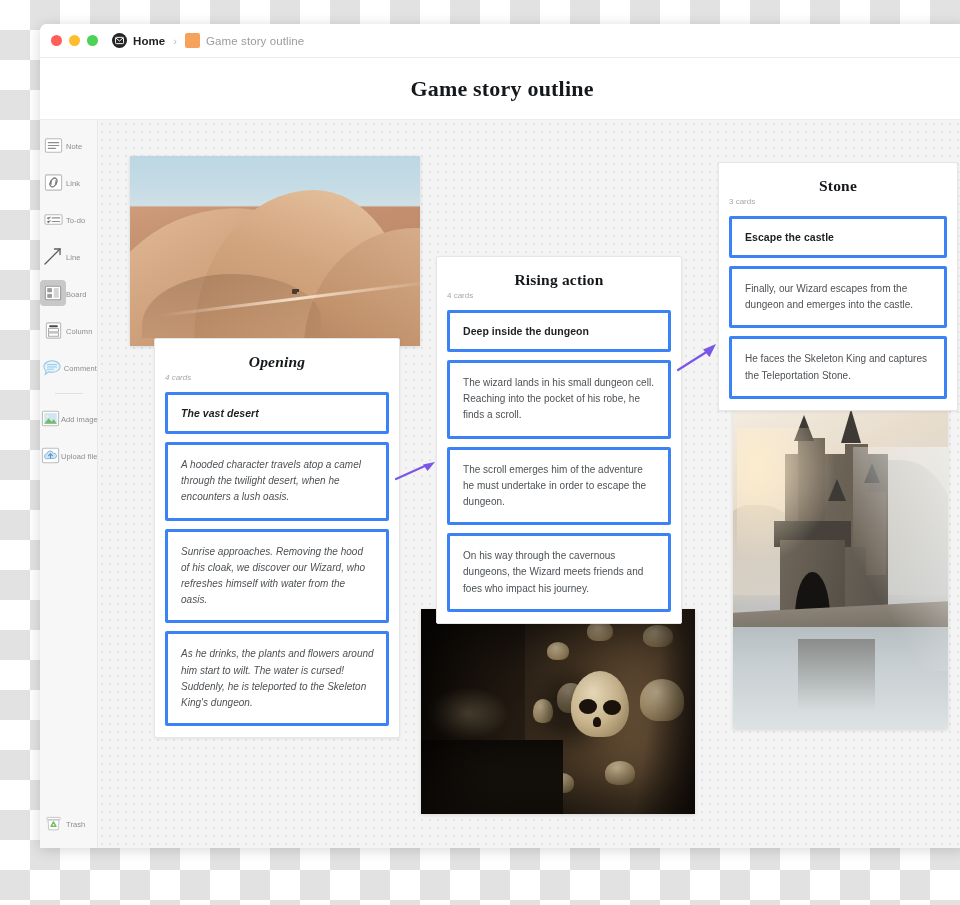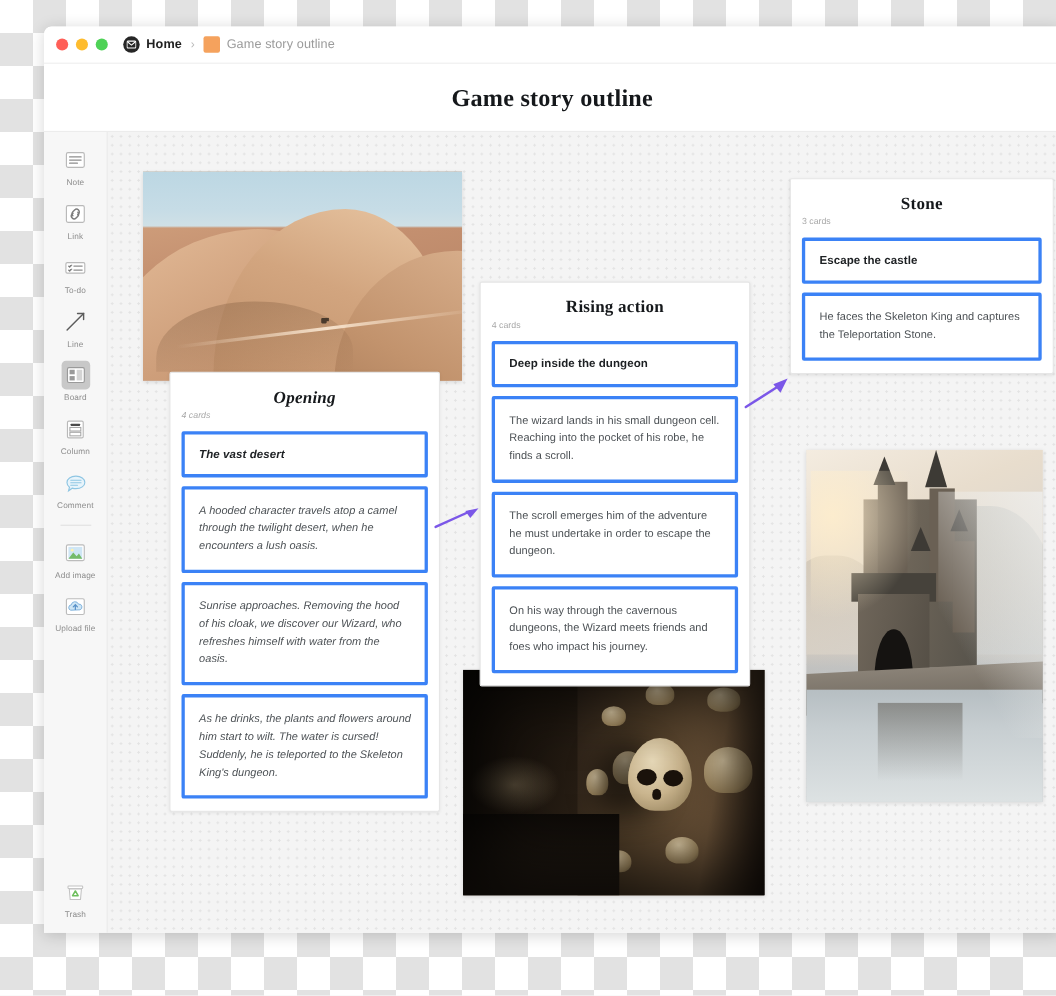--- a/index.html
+++ b/index.html
@@ -101,21 +101,21 @@
     border-right: 1px solid #e8e8e8;
     display: flex;
     flex-direction: column;
     align-items: center;
     padding-top: 12px;
     position: relative;
   }
   .tool {
     width: 100%;
     display: flex;
-    flex-direction: column;
+    flex-direction: row;
     align-items: center;
     margin-bottom: 11px;
     cursor: pointer;
   }
   .tool-ico {
     width: 26px; height: 26px;
     display: flex; align-items: center; justify-content: center;
   }
   .tool-ico svg { display: block; }
   .tool-label {
@@ -594,20 +594,23 @@
         </div>
       </div>
 
       <div class="column col-climax">
         <div class="col-title">Stone</div>
         <div class="col-count">3 cards</div>
         <div class="card">
           <div class="card-head">Escape the castle</div>
         </div>
         <div class="card">
+          <div class="card-body">Finally, our Wizard escapes from the dungeon and emerges into the castle.</div>
+        </div>
+        <div class="card">
           <div class="card-body">He faces the Skeleton King and captures the Teleportation Stone.</div>
         </div>
       </div>
 
       <svg class="arrow arrow-1" width="44" height="26" viewBox="0 0 44 26">
         <line x1="2" y1="21" x2="33" y2="7" stroke="#7b57e8" stroke-width="2.2" stroke-linecap="round"></line>
         <path d="M41 4 L29 6.6 L33.5 13 Z" fill="#7b57e8"></path>
       </svg>
 
       <svg class="arrow arrow-2" width="44" height="32" viewBox="0 0 44 32">

